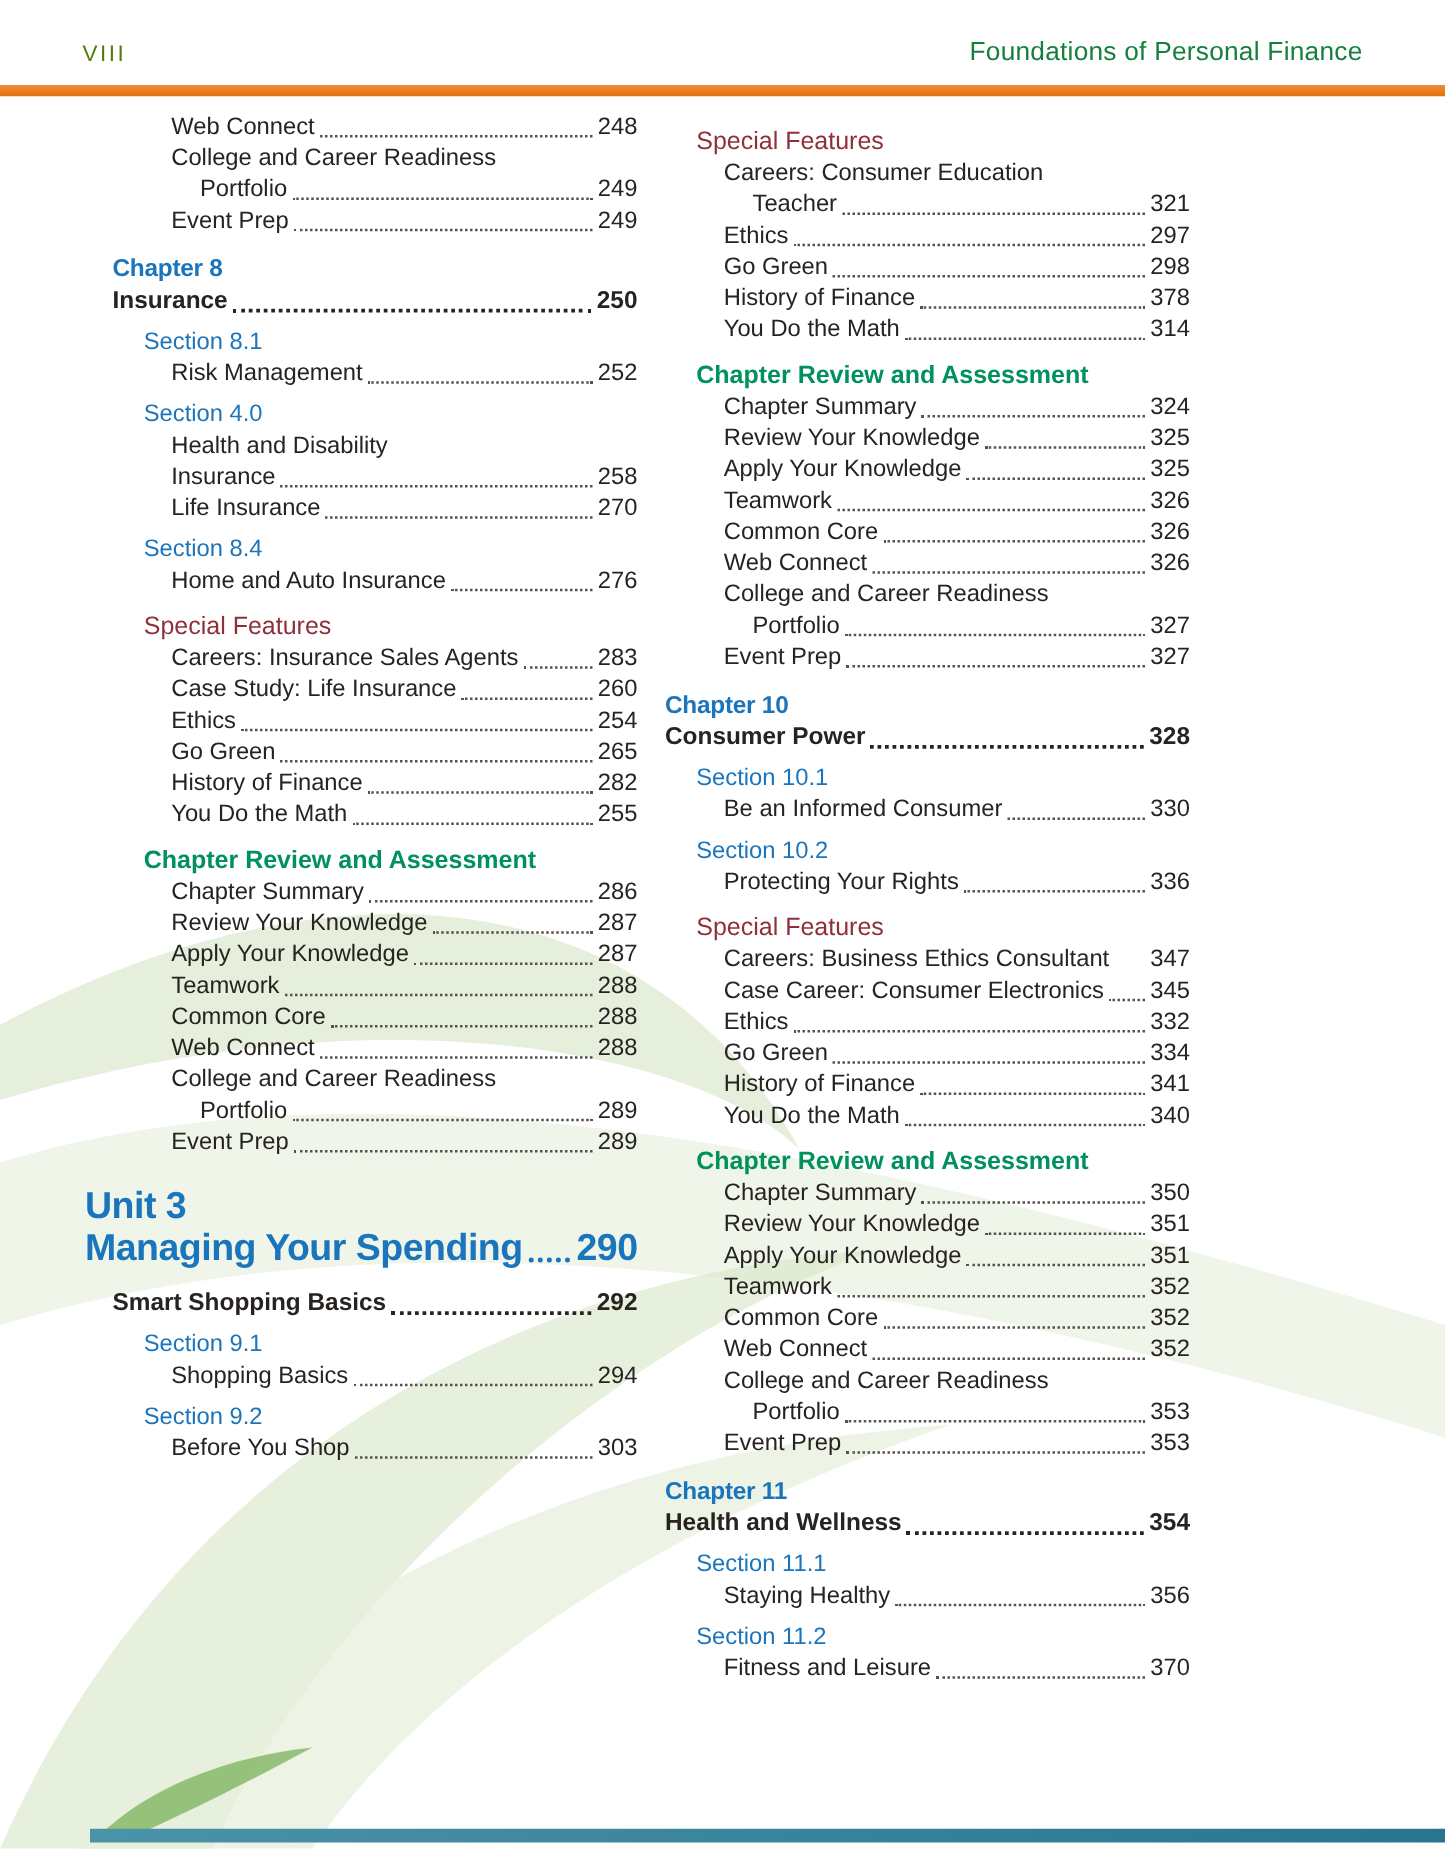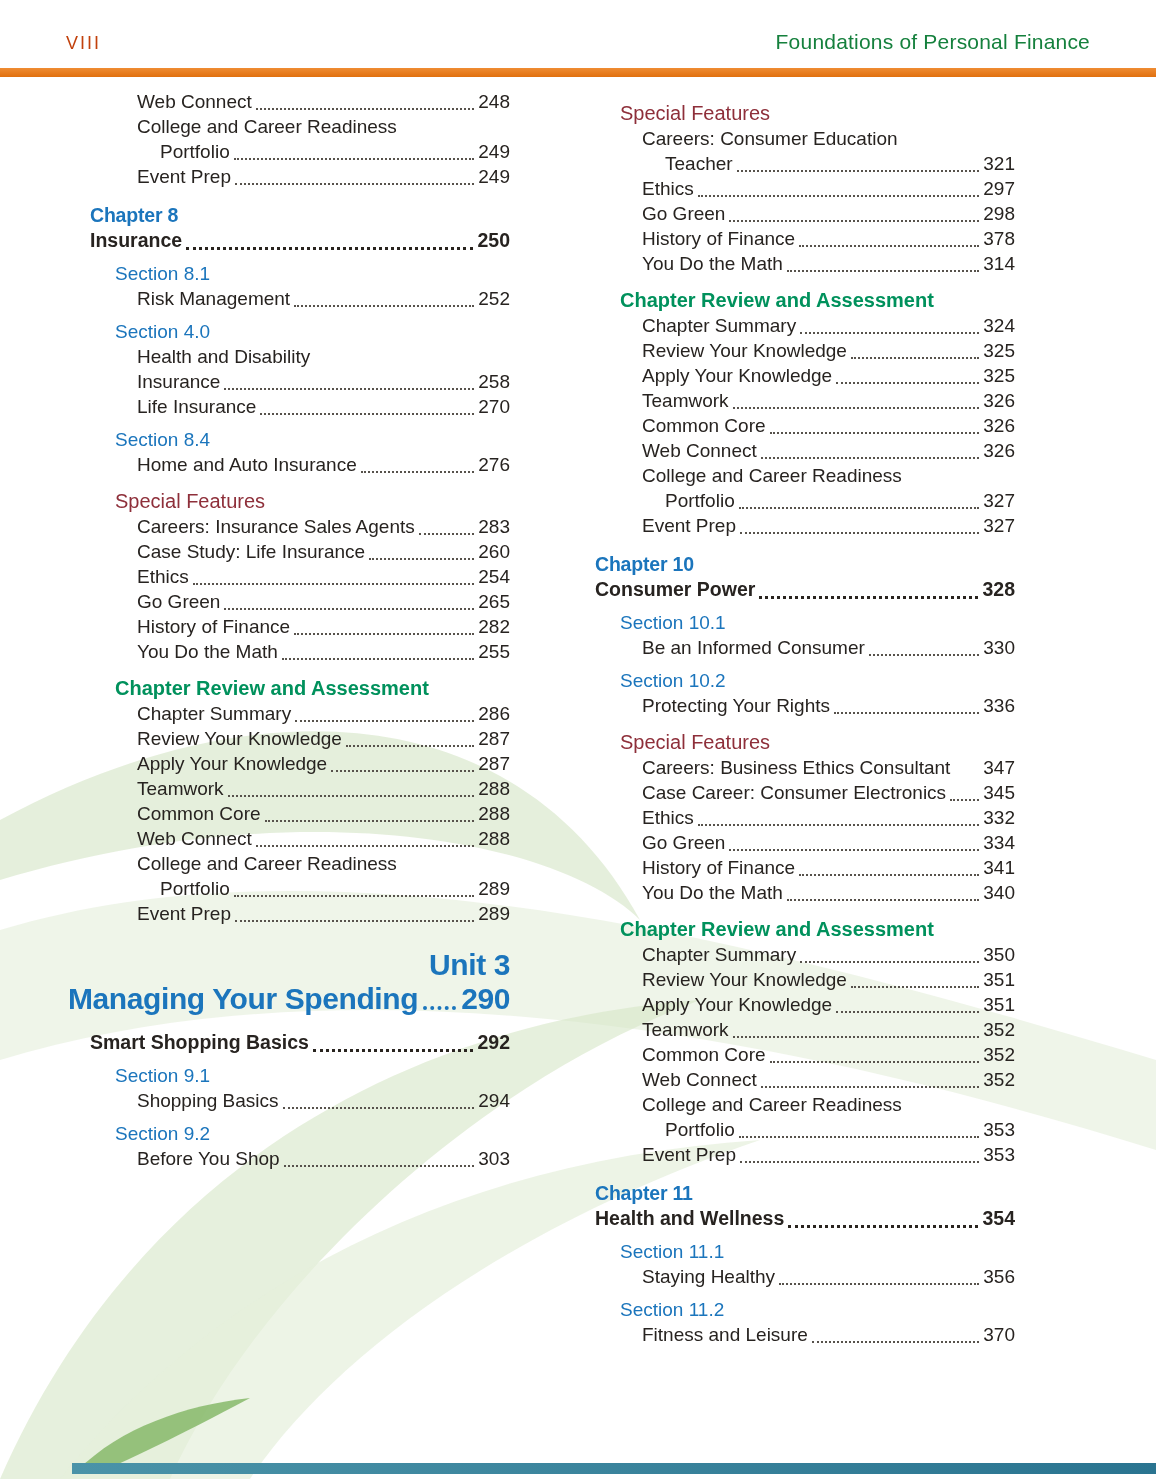--- a/index.html
+++ b/index.html
@@ -11,30 +11,30 @@
     position:relative;
     overflow:hidden;
   }
   .bg-art { position:absolute; inset:0; z-index:0; pointer-events:none; }
 
   .page-header {
     position:relative; z-index:2;
     display:flex; justify-content:space-between; align-items:flex-end;
     padding:30px 66px 14px 66px;
   }
-  .folio { font-size:18px; letter-spacing:2px; color:#c2410c; }
+  .folio { font-size:18px; letter-spacing:2px; color:#4d7c0f; }
   .book-title { font-size:21px; color:#15803d; letter-spacing:0.2px; }
   .top-rule {
     position:relative; z-index:2; height:9px;
     background:linear-gradient(180deg, #ef8c33, var(--accent_orange,#e0700f));
   }
 
   .content {
     position:relative; z-index:2;
-    display:flex; gap:63px;
+    display:flex; 
     padding:12px 0 0 68px;
   }
   .col { width:442px; }
 
   .row { display:flex; align-items:baseline; line-height:25px; font-size:19px; }
   .title, .page-num { white-space:nowrap; }
   .leader {
     flex:1 1 auto; min-width:8px;
     border-bottom:2.5px dotted #57524c;
     margin:0 4px 4px 4px;
@@ -64,21 +64,21 @@
 
   .chapter-block { margin-top:14px; }
   .chapter-label {
     color:var(--heading_blue,#1b75bc);
     font-weight:bold; font-size:19.5px; line-height:25px;
     margin-left:22px; letter-spacing:-0.2px;
   }
   .chapter-row { font-weight:bold; font-size:19.5px; margin-left:22px; }
   .chapter-row .leader { border-bottom:3px dotted #29241f; margin-bottom:3px; }
 
-  .unit-block { margin-top:22px; margin-bottom:4px;text-align:right; }
+  .unit-block { margin-top:22px; margin-bottom:4px; }
   .unit-label, .unit-row {
     color:var(--heading_blue,#1b75bc);
     font-weight:bold; font-size:30px; line-height:34px; letter-spacing:-0.4px;
   }
   .unit-row .leader { border-bottom:4.5px dotted var(--heading_blue,#1b75bc); margin:0 5px 6px 5px; }
 
   .footer-bar {
     position:absolute; z-index:1;
     left:72px; right:0; bottom:5px; height:11px;
     background:linear-gradient(90deg, #4a93a8, #2a7490);

